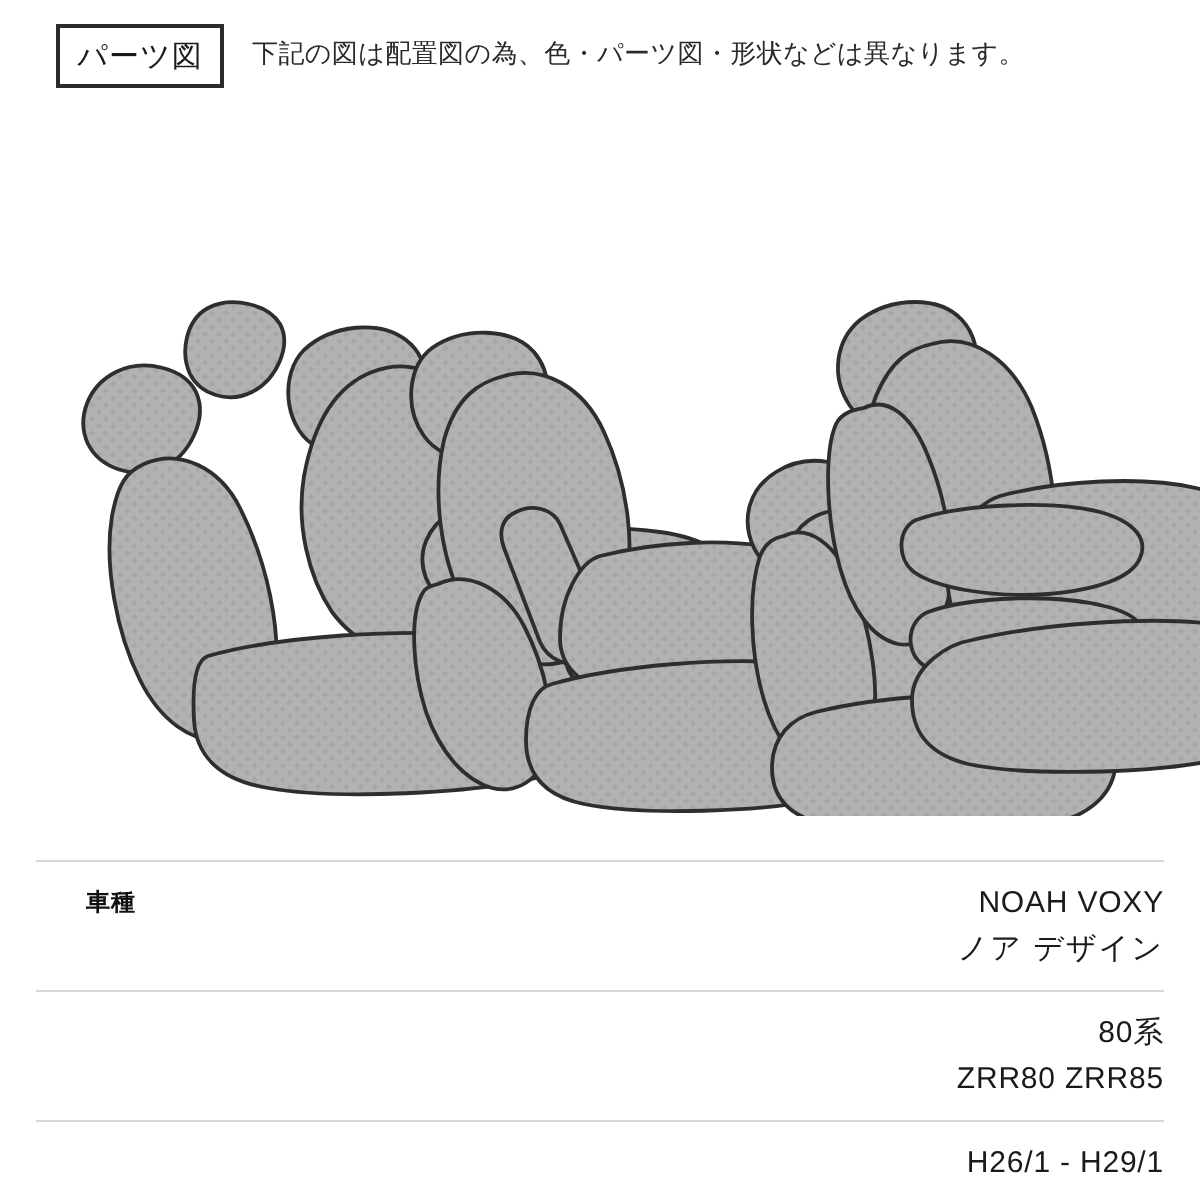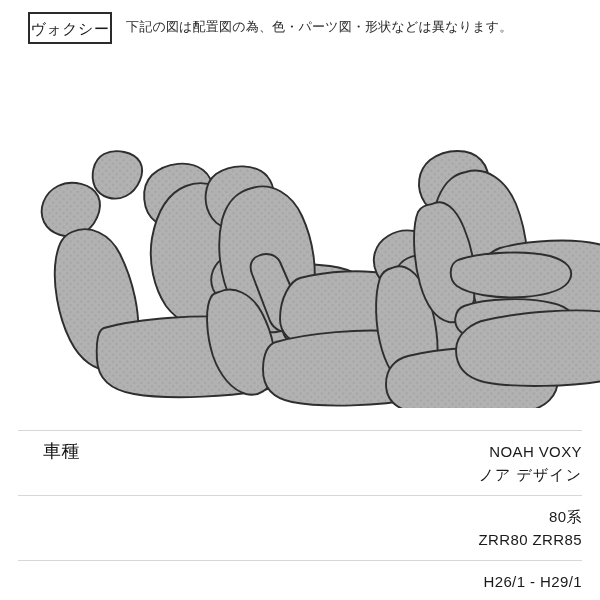--- a/index.html
+++ b/index.html
@@ -85,22 +85,22 @@
     border-bottom: 1px solid #d7d7d7;
     box-sizing: border-box;
     padding: 9px 0 9px 0;
     min-height: 22px;
   }
   .spec-label {
     width: 88px;
     flex: 0 0 88px;
     padding-left: 25px;
     box-sizing: border-box;
-    font-size: 18px;
-    font-weight: normal;
+    font-size: 12px;
+    font-weight: bold;
     color: #111111;
     line-height: 22px;
     letter-spacing: 0.5px;
   }
   .spec-values {
     flex: 1 1 auto;
     padding-left: 2px;
     box-sizing: border-box;
     text-align: right;
   }
@@ -113,21 +113,21 @@
   }
   .spec-value.jp {
     letter-spacing: 1px;
   }
 </style>
 </head>
 <body>
 
 <div class="header">
   <div class="header-badge">
-    <span class="header-badge-label">ヴォクシー</span>
+    <span class="header-badge-label">パーツ図</span>
   </div>
   <div class="header-note">下記の図は配置図の為、色・パーツ図・形状などは異なります。</div>
 </div>
 
 <div class="diagram">
   <svg viewBox="0 0 600 352" xmlns="http://www.w3.org/2000/svg">
     <defs>
       <pattern id="hatch" width="5" height="5" patternUnits="userSpaceOnUse" patternTransform="rotate(45)">
         <rect width="5" height="5" fill="#b2b2b2"></rect>
         <rect width="2.2" height="2.2" x="0" y="0" fill="#a6a6a6"></rect>

